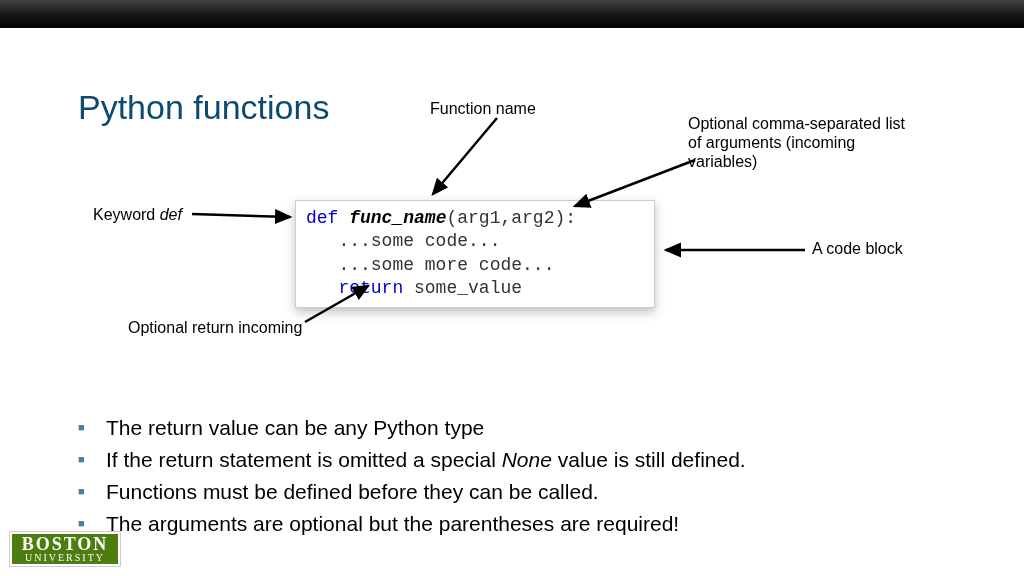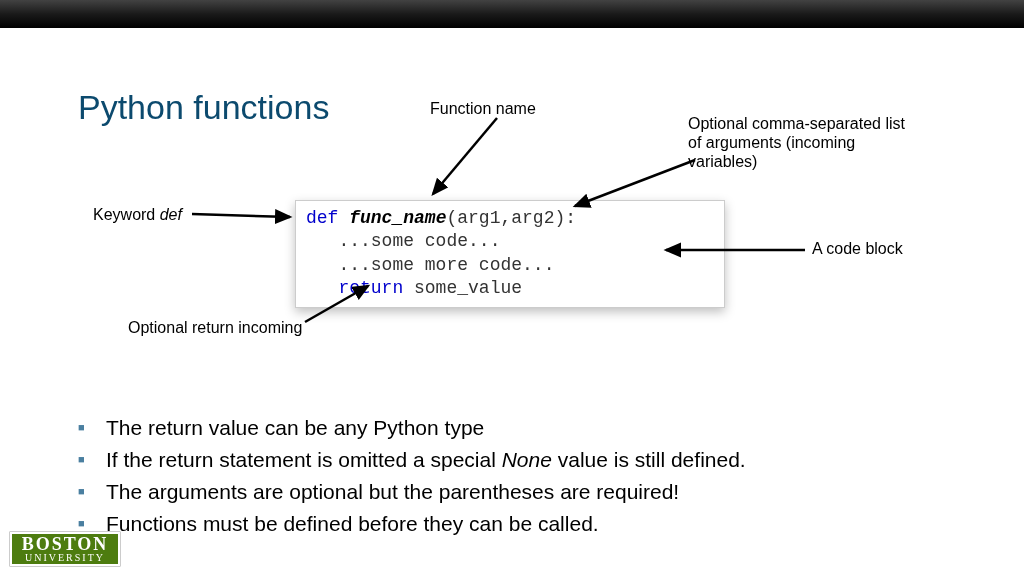--- a/index.html
+++ b/index.html
@@ -32,21 +32,21 @@
   .annot {
     position: absolute;
     font-size: 16px;
     color: #000;
   }
   .annot .it { font-style: italic; }
   .codebox {
     position: absolute;
     top: 172px;
     left: 295px;
-    width: 430px;
+    width: 360px;
     background: #fff;
     border: 1px solid #ccc;
     box-shadow: 0 4px 10px rgba(0,0,0,0.25);
     padding: 6px 10px;
     font-family: Consolas, "Courier New", monospace;
     font-size: 18px;
     line-height: 1.3;
     color: #333;
   }
   .kw { color: #0000cc; }
@@ -165,22 +165,22 @@
         </marker>
       </defs>
     <line x1="5" y1="42" x2="68" y2="6" stroke="#000" stroke-width="2.5" marker-end="url(#ah5)"></line>
   </svg>
 
   <ul class="bullets">
     <li>The return value can be any Python type</li>
     <li>
       <span>If the return statement is omitted a special </span><span class="it">None</span><span> value is still defined.</span>
     </li>
+    <li>Functions must be defined before they can be called.</li>
     <li>The arguments are optional but the parentheses are required!</li>
-    <li>Functions must be defined before they can be called.</li>
   </ul>
 
   <div class="bu-logo">
     <div class="l1">BOSTON</div>
     <div class="l2">UNIVERSITY</div>
   </div>
 
 </div>
 
 </body></html>

